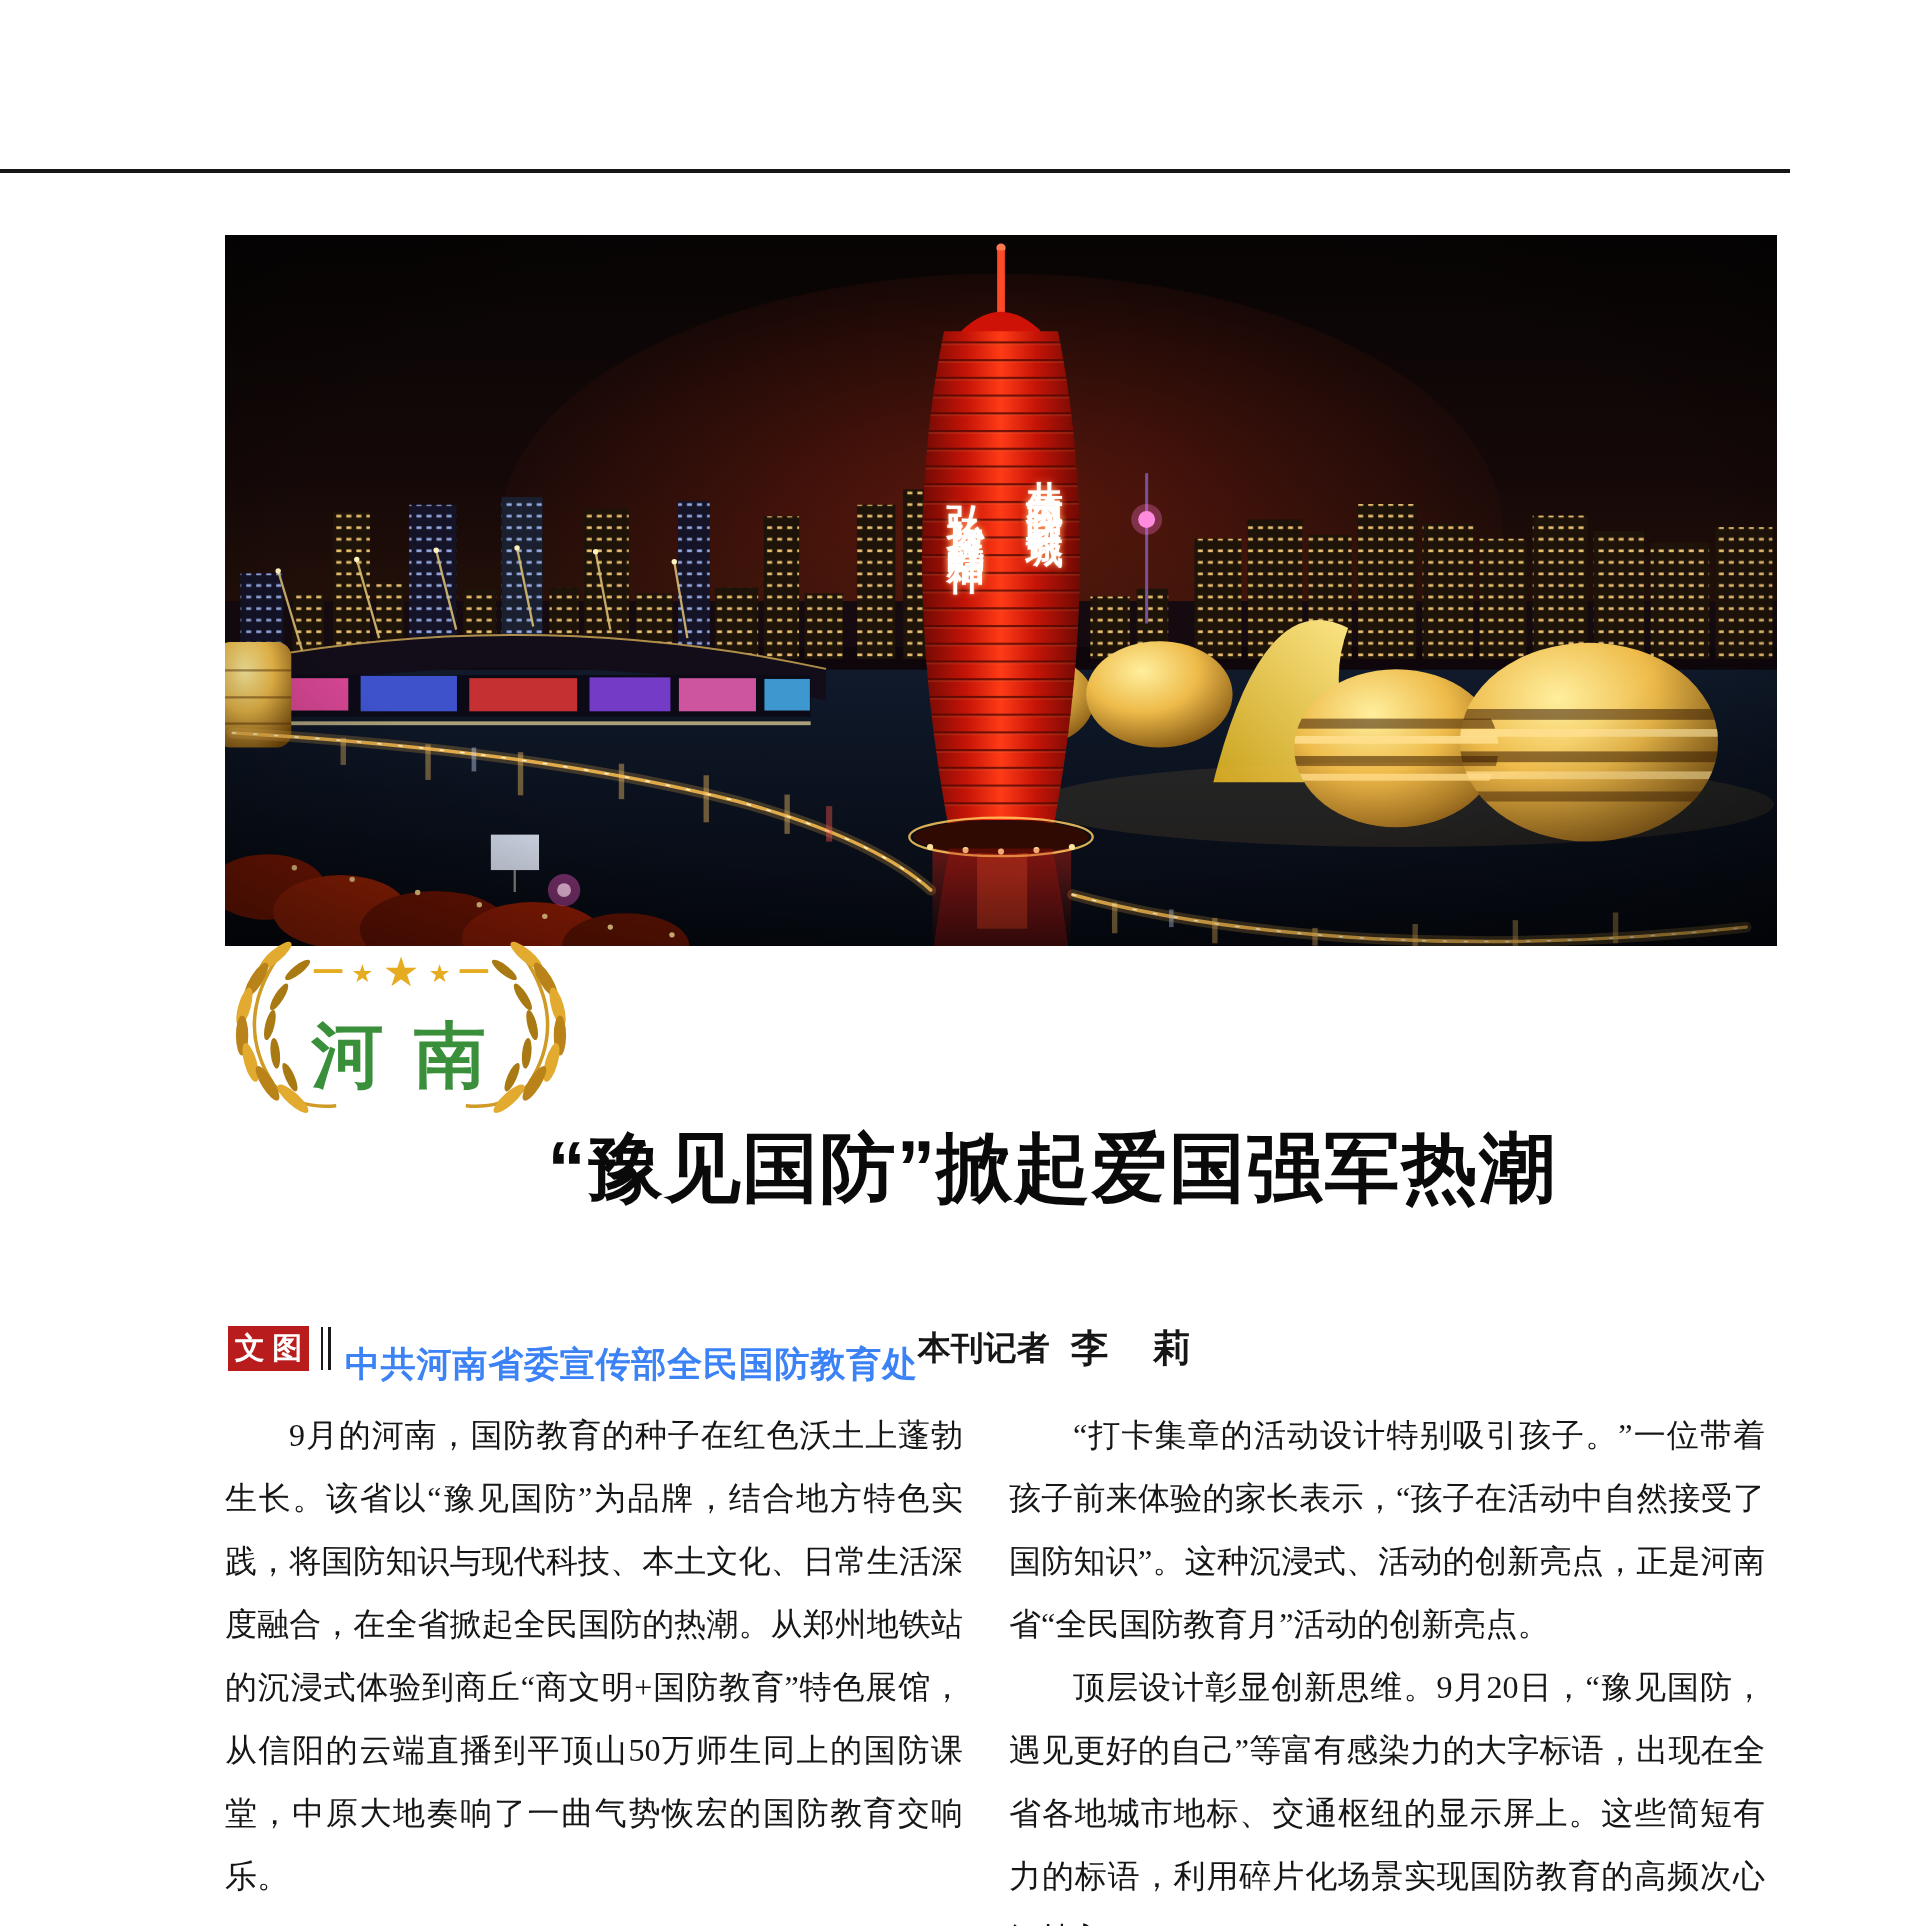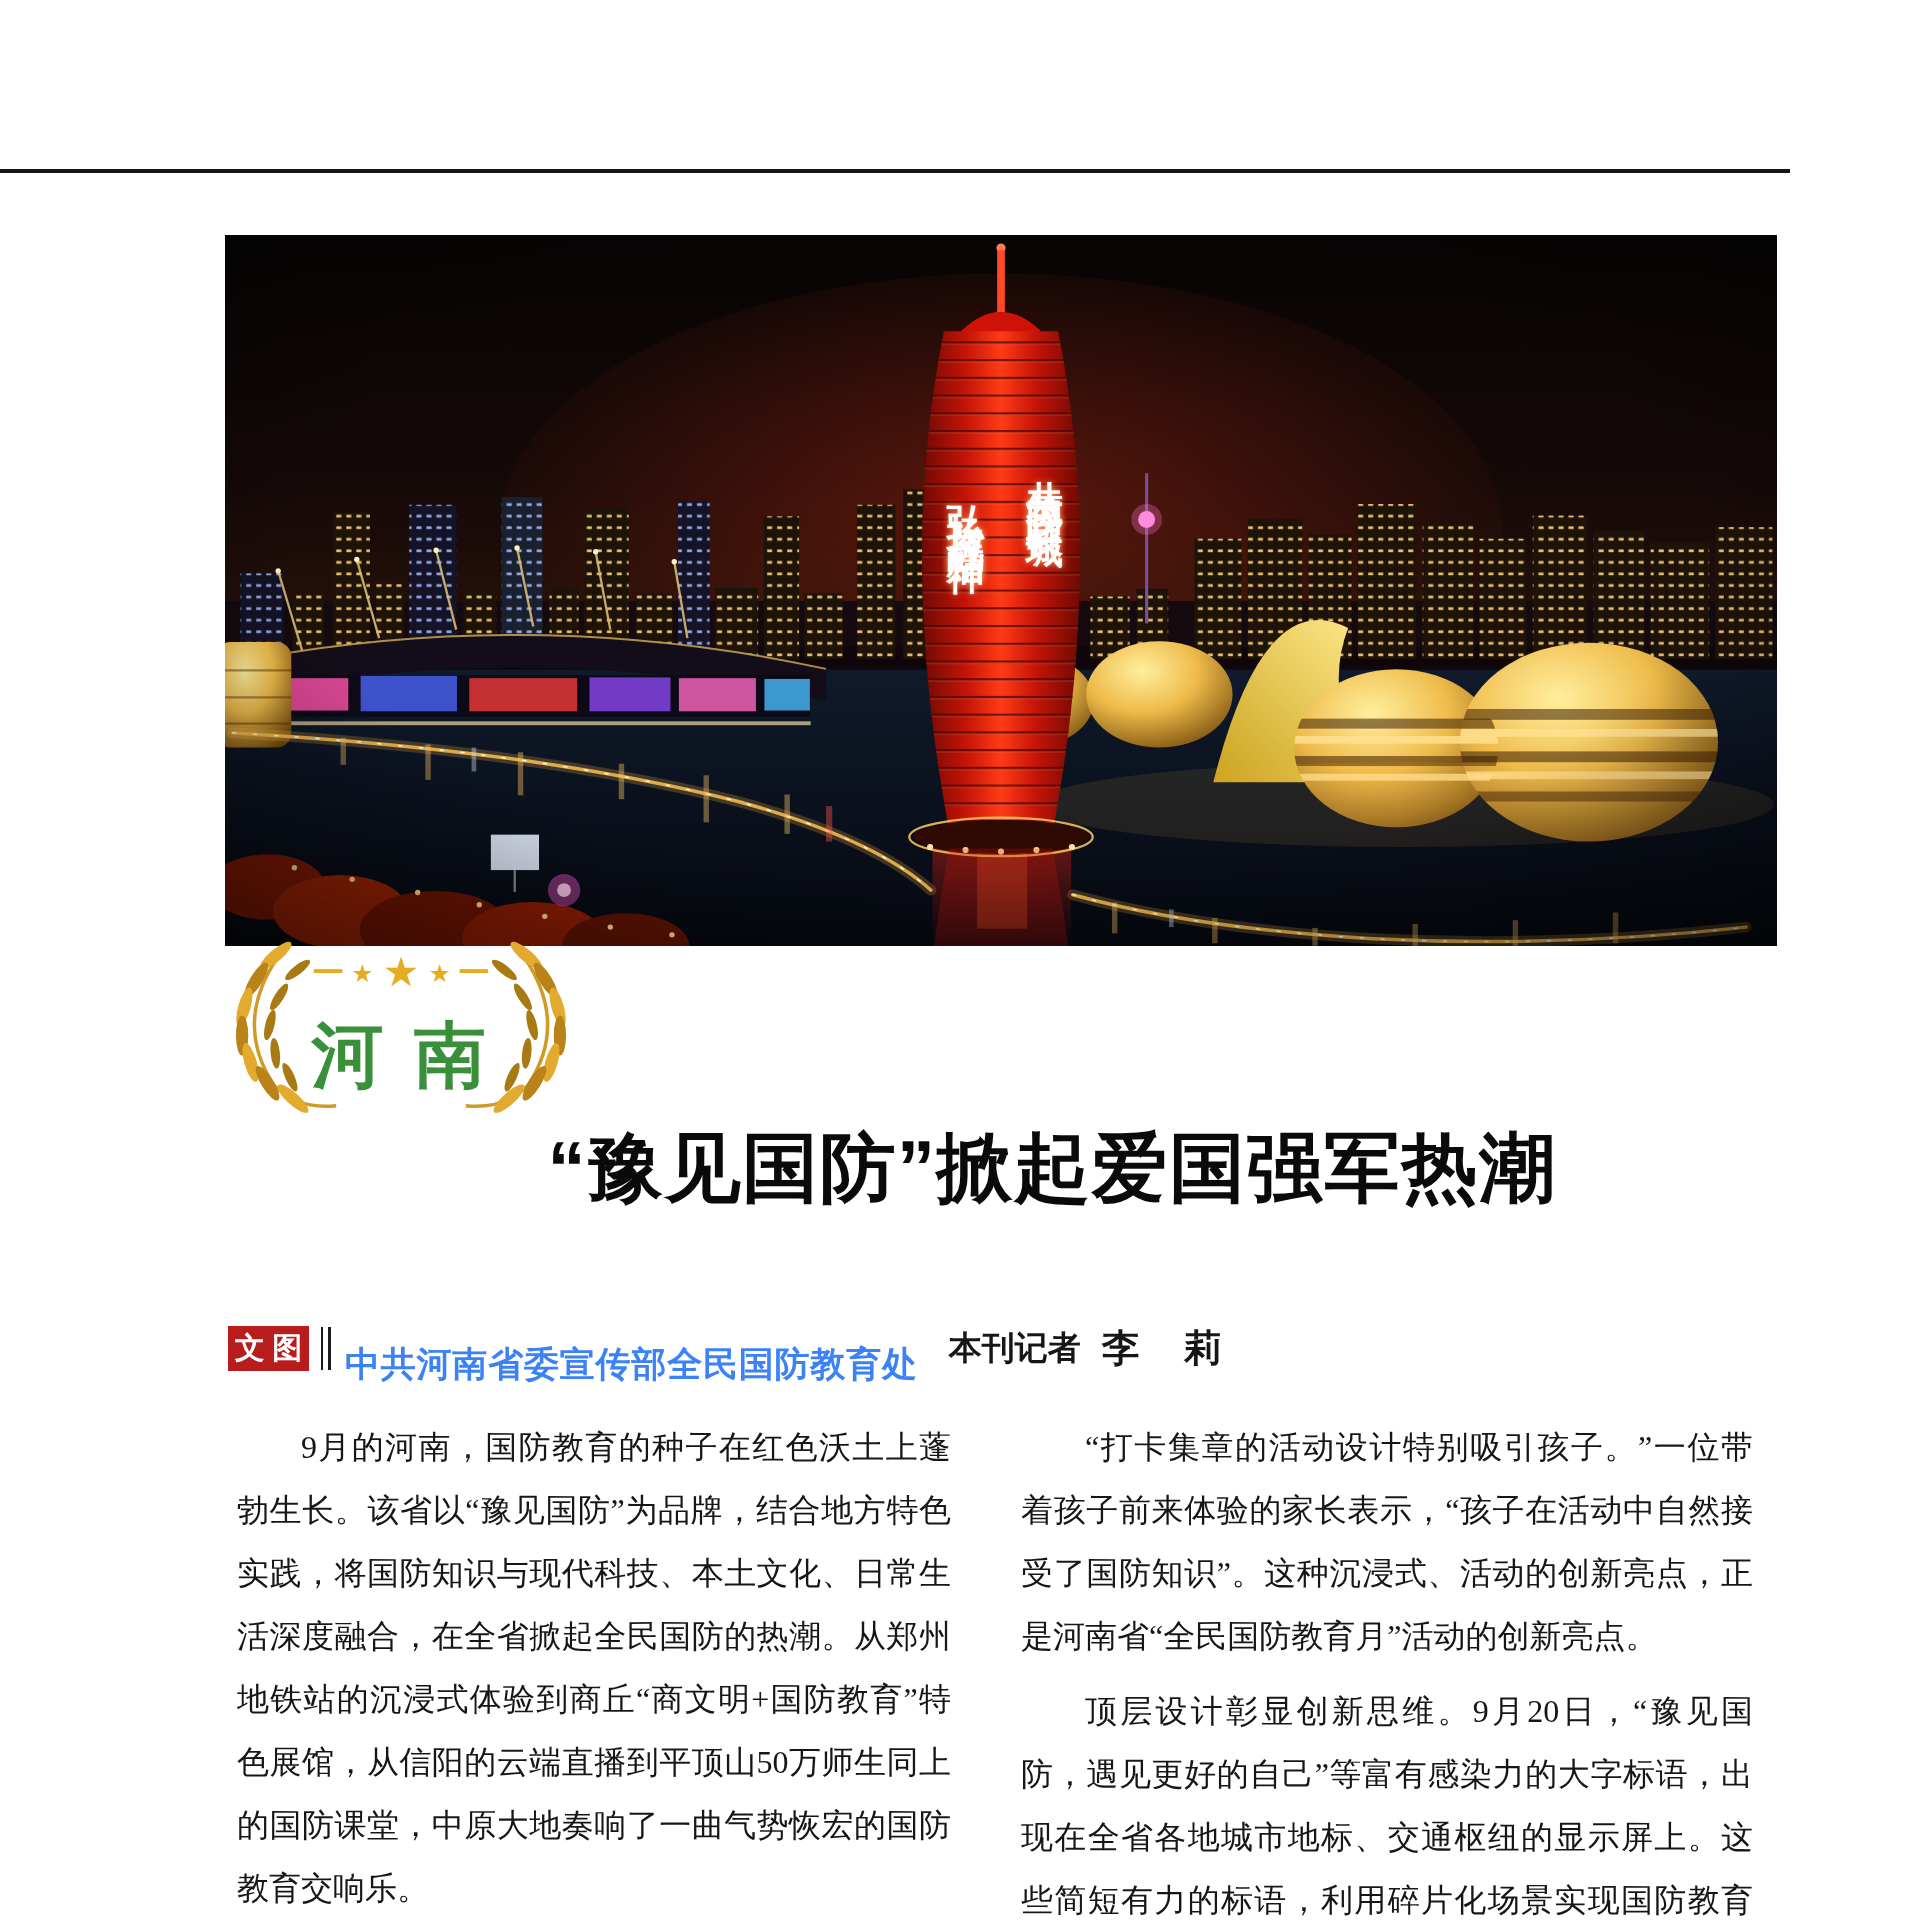--- a/index.html
+++ b/index.html
@@ -29,26 +29,26 @@
             letter-spacing:1.5px;color:#0a0a0a;white-space:nowrap;}
 
   
   .byline{position:absolute;left:228px;top:1325px;height:46px;display:flex;align-items:center;white-space:nowrap;}
   .byline-tag{display:flex;align-items:center;justify-content:center;width:81px;height:45px;background:#b91c1c;
               color:#fff;font-family:"Liberation Sans",sans-serif;font-weight:700;font-size:30px;
               letter-spacing:7.7px;padding-left:7.7px;box-sizing:border-box;}
   .byline-sep{display:flex;gap:5px;margin:0 14px 0 11.6px;}
   .byline-sep i{display:block;width:2.7px;height:43px;background:#1a1a1a;}
   .byline-org{font-family:"Liberation Sans",sans-serif;font-weight:700;font-size:35px;color:#3b82f6;letter-spacing:0.8px;margin-top:33px;}
-  .byline-reporter-label{margin-left:31px;font-size:33px;font-weight:600;color:#161616;}
+  .byline-reporter-label{font-size:33px;font-weight:600;color:#161616;}
   .byline-reporter-name{margin-left:21px;font-size:38px;font-weight:600;color:#161616;letter-spacing:3.1px;}
 
   
   .col{position:absolute;top:1404px;font-size:32px;line-height:63px;color:#161616;text-align:justify;}
-  .col p{margin:12px;text-indent:2em;}
+  .col p{margin:0;text-indent:2em;}
   .col-left{left:225px;width:738px;}
   .col-right{left:1009px;width:756px;}
 </style>
 </head>
 <body>
 
 <div class="page">
 
   <div class="top-rule"></div>
 

